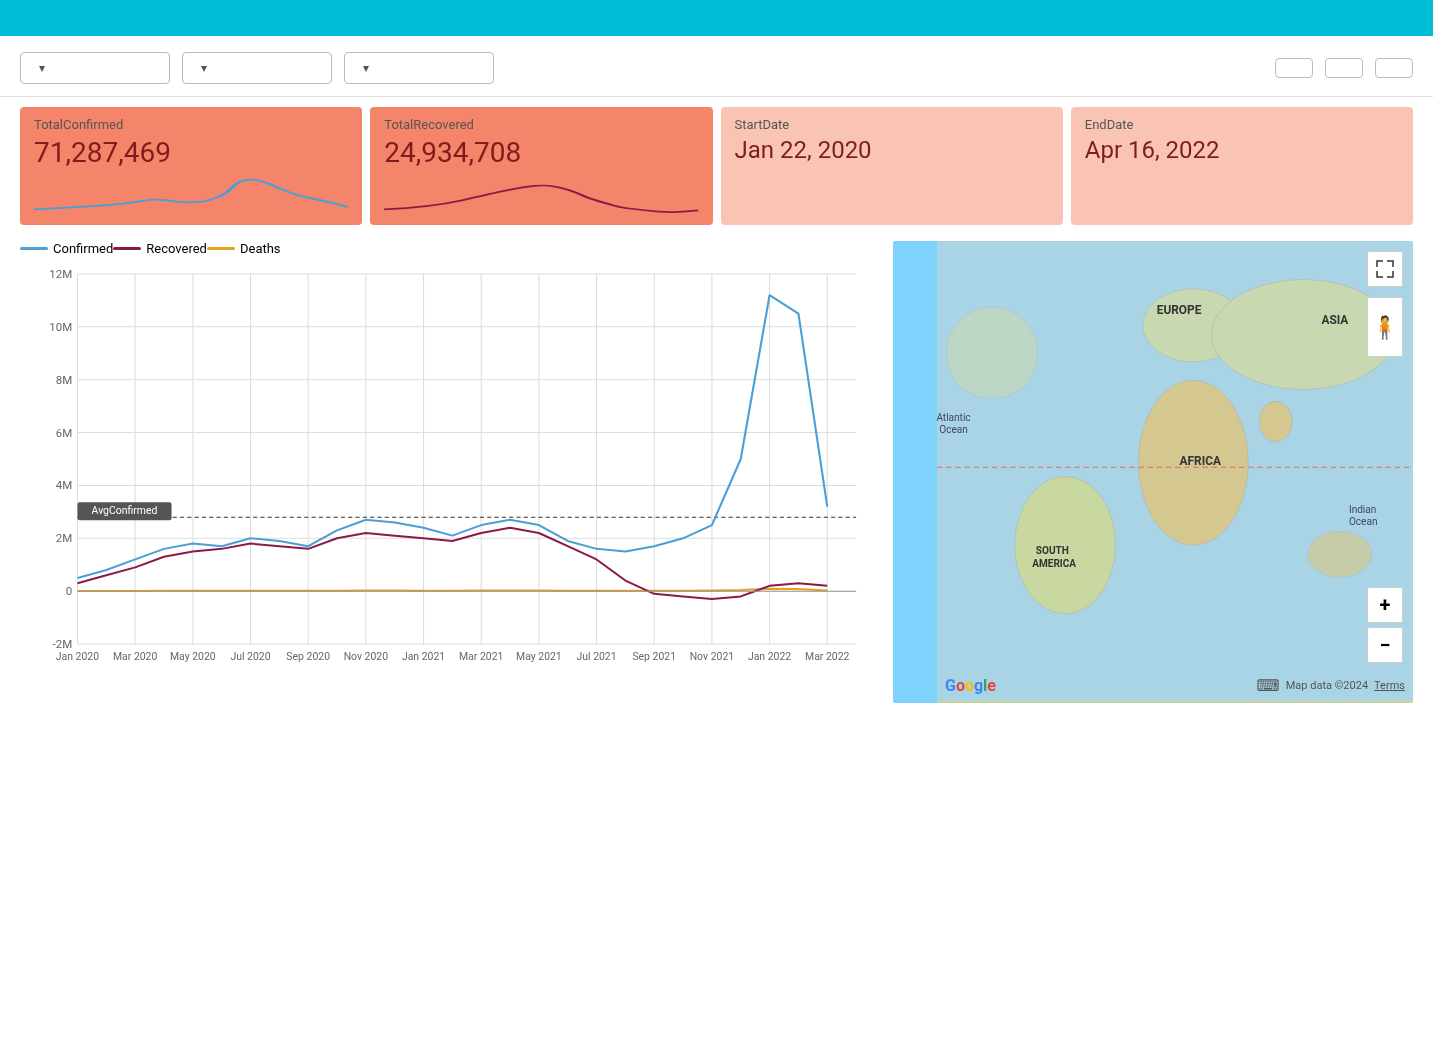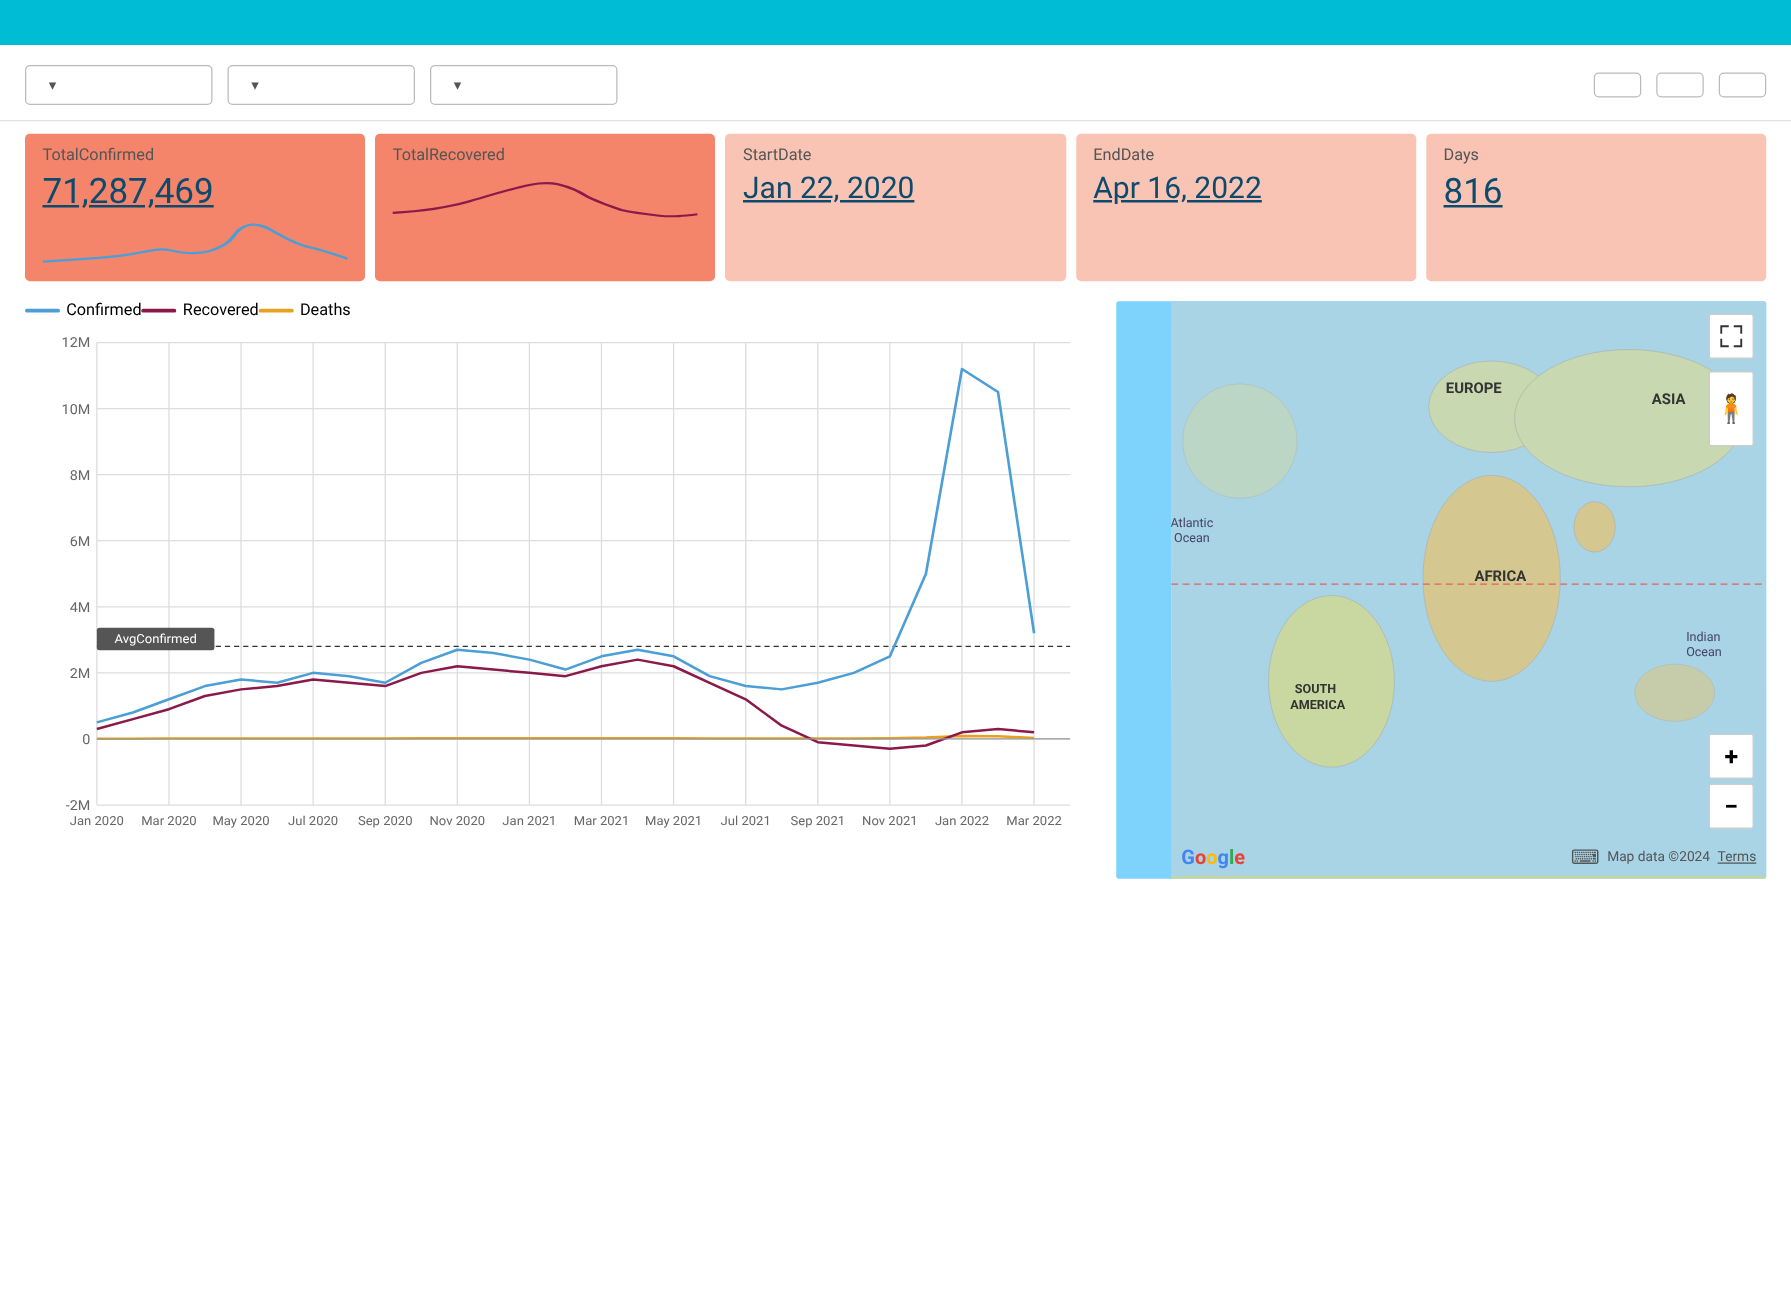--- a/index.html
+++ b/index.html
@@ -66,23 +66,22 @@
     }
     .stat-card.light { background: #F9C4B4; }
     .stat-label {
       font-size: 13px;
       color: #555;
       margin-bottom: 4px;
     }
     .stat-value {
       font-size: 28px;
       font-weight: 400;
-      color: #0c4a6e;
+      color: #7f1d1d;
       margin-bottom: 6px;
-      text-decoration: underline;
     }
     .stat-value.small { font-size: 24px; }
 
     
     .main-content {
       display: flex;
       padding: 16px 20px;
       gap: 16px;
     }
 
@@ -243,34 +242,30 @@
   <div class="toolbar-spacer"></div>
   <button class="toolbar-btn"></button>
   <button class="toolbar-btn"></button>
   <button class="toolbar-btn"></button>
 </div>
 
 <div class="stats-row" id="stats-row">
     <div class="stat-card"><div class="stat-label">TotalConfirmed</div><div class="stat-value">71,287,469</div><svg viewBox="0 0 120 35" preserveAspectRatio="none" style="width: 100%; height: 40px;">
         <path d="M0,30 C10,29 20,28 30,26 C40,24 45,20 50,22 C55,24 60,25 65,23 C70,20 73,18 76,10 C80,2 85,3 90,8 C95,13 100,18 105,20 C110,22 115,25 120,28" fill="none" stroke="#4B9ED6" stroke-width="1.5"></path>
       </svg></div>
-    <div class="stat-card"><div class="stat-label">TotalRecovered</div><svg viewBox="0 0 120 35" preserveAspectRatio="none" style="width: 100%; height: 40px;">
+    <div class="stat-card"><div class="stat-label">TotalRecovered</div><div class="stat-value">24,934,708</div><svg viewBox="0 0 120 35" preserveAspectRatio="none" style="width: 100%; height: 40px;">
         <path d="M0,30 C10,29 20,27 30,22 C40,17 45,14 50,12 C55,10 60,8 65,10 C70,12 73,15 76,18 C80,22 85,25 90,28 C95,30 100,31 105,32 C110,33 115,32 120,31" fill="none" stroke="#8B1A4A" stroke-width="1.5"></path>
       </svg></div>
     <div class="stat-card light">
       <div class="stat-label">StartDate</div>
       <div class="stat-value small">Jan 22, 2020</div>
     </div>
     <div class="stat-card light">
       <div class="stat-label">EndDate</div>
       <div class="stat-value small">Apr 16, 2022</div>
-    </div>
-    <div class="stat-card light">
-      <div class="stat-label">Days</div>
-      <div class="stat-value">816</div>
     </div>
   </div>
 
 <div class="main-content">
 
   <div class="chart-area">
     <div class="chart-legend" id="chart-legend">
         <div class="legend-item">
           <div class="legend-line" style="background-color: rgb(75, 158, 214);"></div>
           <span style="font-size: 13px;">Confirmed</span>

